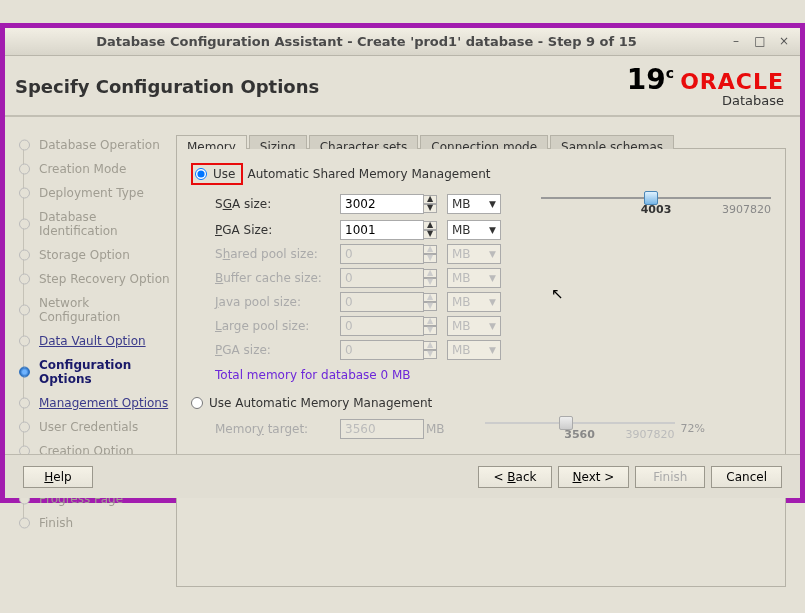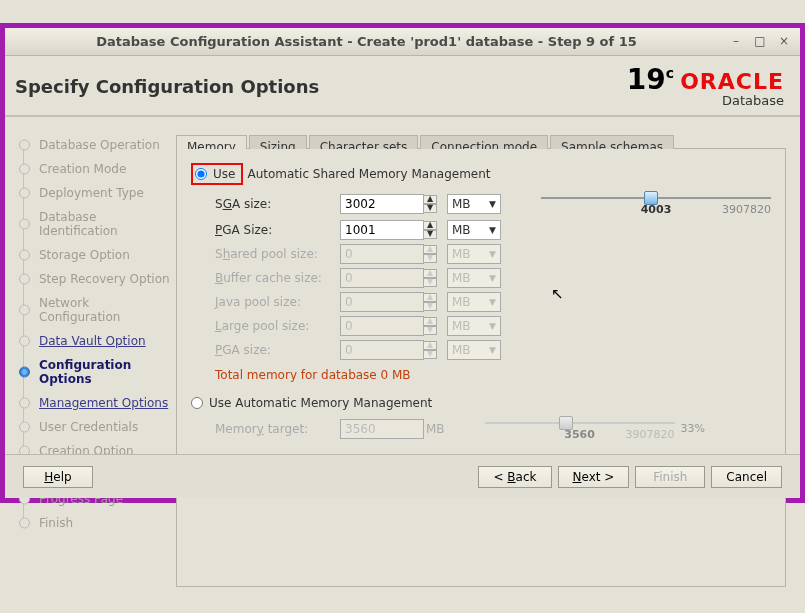--- a/index.html
+++ b/index.html
@@ -60,21 +60,21 @@
   .unit-sel .arr { font-size: 9px; }
   .unit-sel.dis { color: #bbb; background: #efece1; }
 
   .slider-wrap { display: inline-block; margin-left: 40px; width: 230px; vertical-align: middle; position: relative; }
   .slider-track { width: 100%; height: 2px; background: #999; position: relative; margin-top: 6px; }
   .slider-handle { position: absolute; top: -6px; width: 14px; height: 14px; background: linear-gradient(#dff2ff,#78b6e6); border: 1px solid #4b87b7; border-radius: 2px; transform: translateX(-50%); }
   .slider-labels { display: flex; justify-content: flex-end; font-size: 11px; color: #888; margin-top: 4px; }
   .slider-labels .mid { font-weight: bold; color: #333; position: absolute; left: 50%; transform: translateX(-50%); }
   .mini-slider { width: 190px; margin-left: 40px; }
 
-  .total-mem { padding-left: 24px; font-size: 12px; color: #c2410c; margin-top: 8px; }
+  .total-mem { padding-left: 24px; font-size: 12px; color: #6d28d9; margin-top: 8px; }
 
   .cursor { position: absolute; left: 374px; top: 136px; font-size: 15px; color: #000; pointer-events: none; }
 
   .footer { position: absolute; bottom: 0; left: 0; right: 0; height: 44px; border-top: 1px solid #bcb9ae; display: flex; align-items: center; padding: 0 18px; background: #e1ded3; }
   .btn { padding: 3px 14px; border: 1px solid #9b988d; background: linear-gradient(#f5f2e7,#e7e4d9); font-size: 12px; min-width: 70px; text-align: center; }
   .btn.dis { color: #aaa; }
   .btn .mn { text-decoration: underline; }
   .footer .spacer { flex: 1; }
   .btn + .btn { margin-left: 6px; }
   .mem-pct { font-size: 11px; color: #999; margin-left: 6px; }
@@ -257,21 +257,21 @@
           <span class="slider-wrap mini-slider">
             <div class="slider-track" style="background:#ccc;">
                 <div class="slider-handle" style="left:43%;background:linear-gradient(#eee,#ccc);border-color:#aaa;"></div>
               </div>
             <div class="slider-labels" style="color:#bbb;">
               <span>390</span>
               <span class="mid" style="color:#888;">3560</span>
               <span>7820</span>
             </div>
           </span>
-          <span class="mem-pct">33%</span>
+          <span class="mem-pct">72%</span>
         </div>
 
       </div>
     </div>
   </div>
 
   <div class="footer">
     <button class="btn"><span class="mn">H</span>elp</button>
     <span class="spacer"></span>
     <button class="btn">&lt; <span class="mn">B</span>ack</button>

